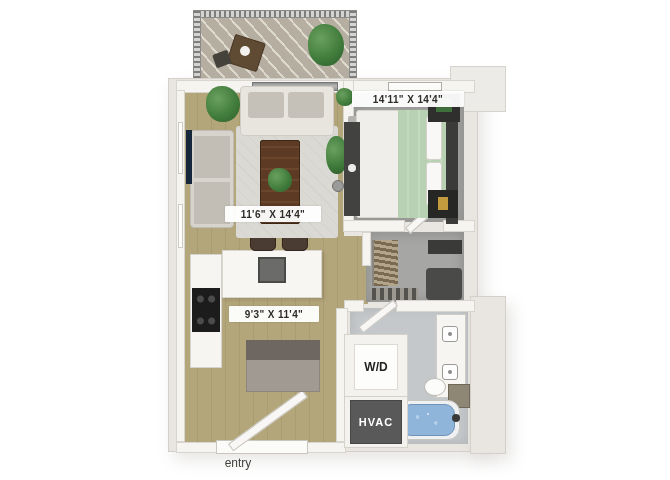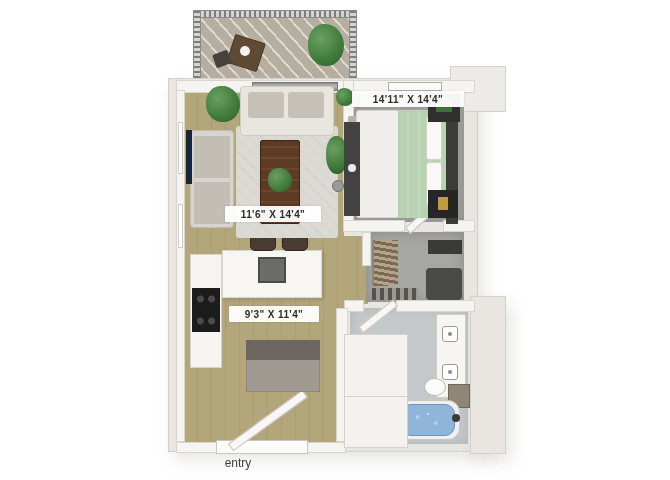--- a/index.html
+++ b/index.html
@@ -235,20 +235,22 @@
   <div class="abs headboard"></div>
   <div class="abs dresser"></div>
   <div class="abs dresser-decor"></div>
   <div class="abs plant plant-bedroom"></div>
   <div class="abs plantstand"></div>
   <div class="abs plantstand-green"></div>
   <div class="abs nightstand"></div>
   <div class="abs nightstand-gold"></div>
 
   <div class="abs wd-box"></div>
+  <div class="abs wd-panel">W/D</div>
   <div class="abs hvac-box"></div>
+  <div class="abs hvac-panel">HVAC</div>
 
   <div class="abs dim-label label-bedroom">14'11" X 14'4"</div>
   <div class="abs dim-label label-living">11'6" X 14'4"</div>
   <div class="abs dim-label label-kitchen">9'3" X 11'4"</div>
   <div class="abs label-entry">entry</div>
 
 </div>
 
 </body></html>

